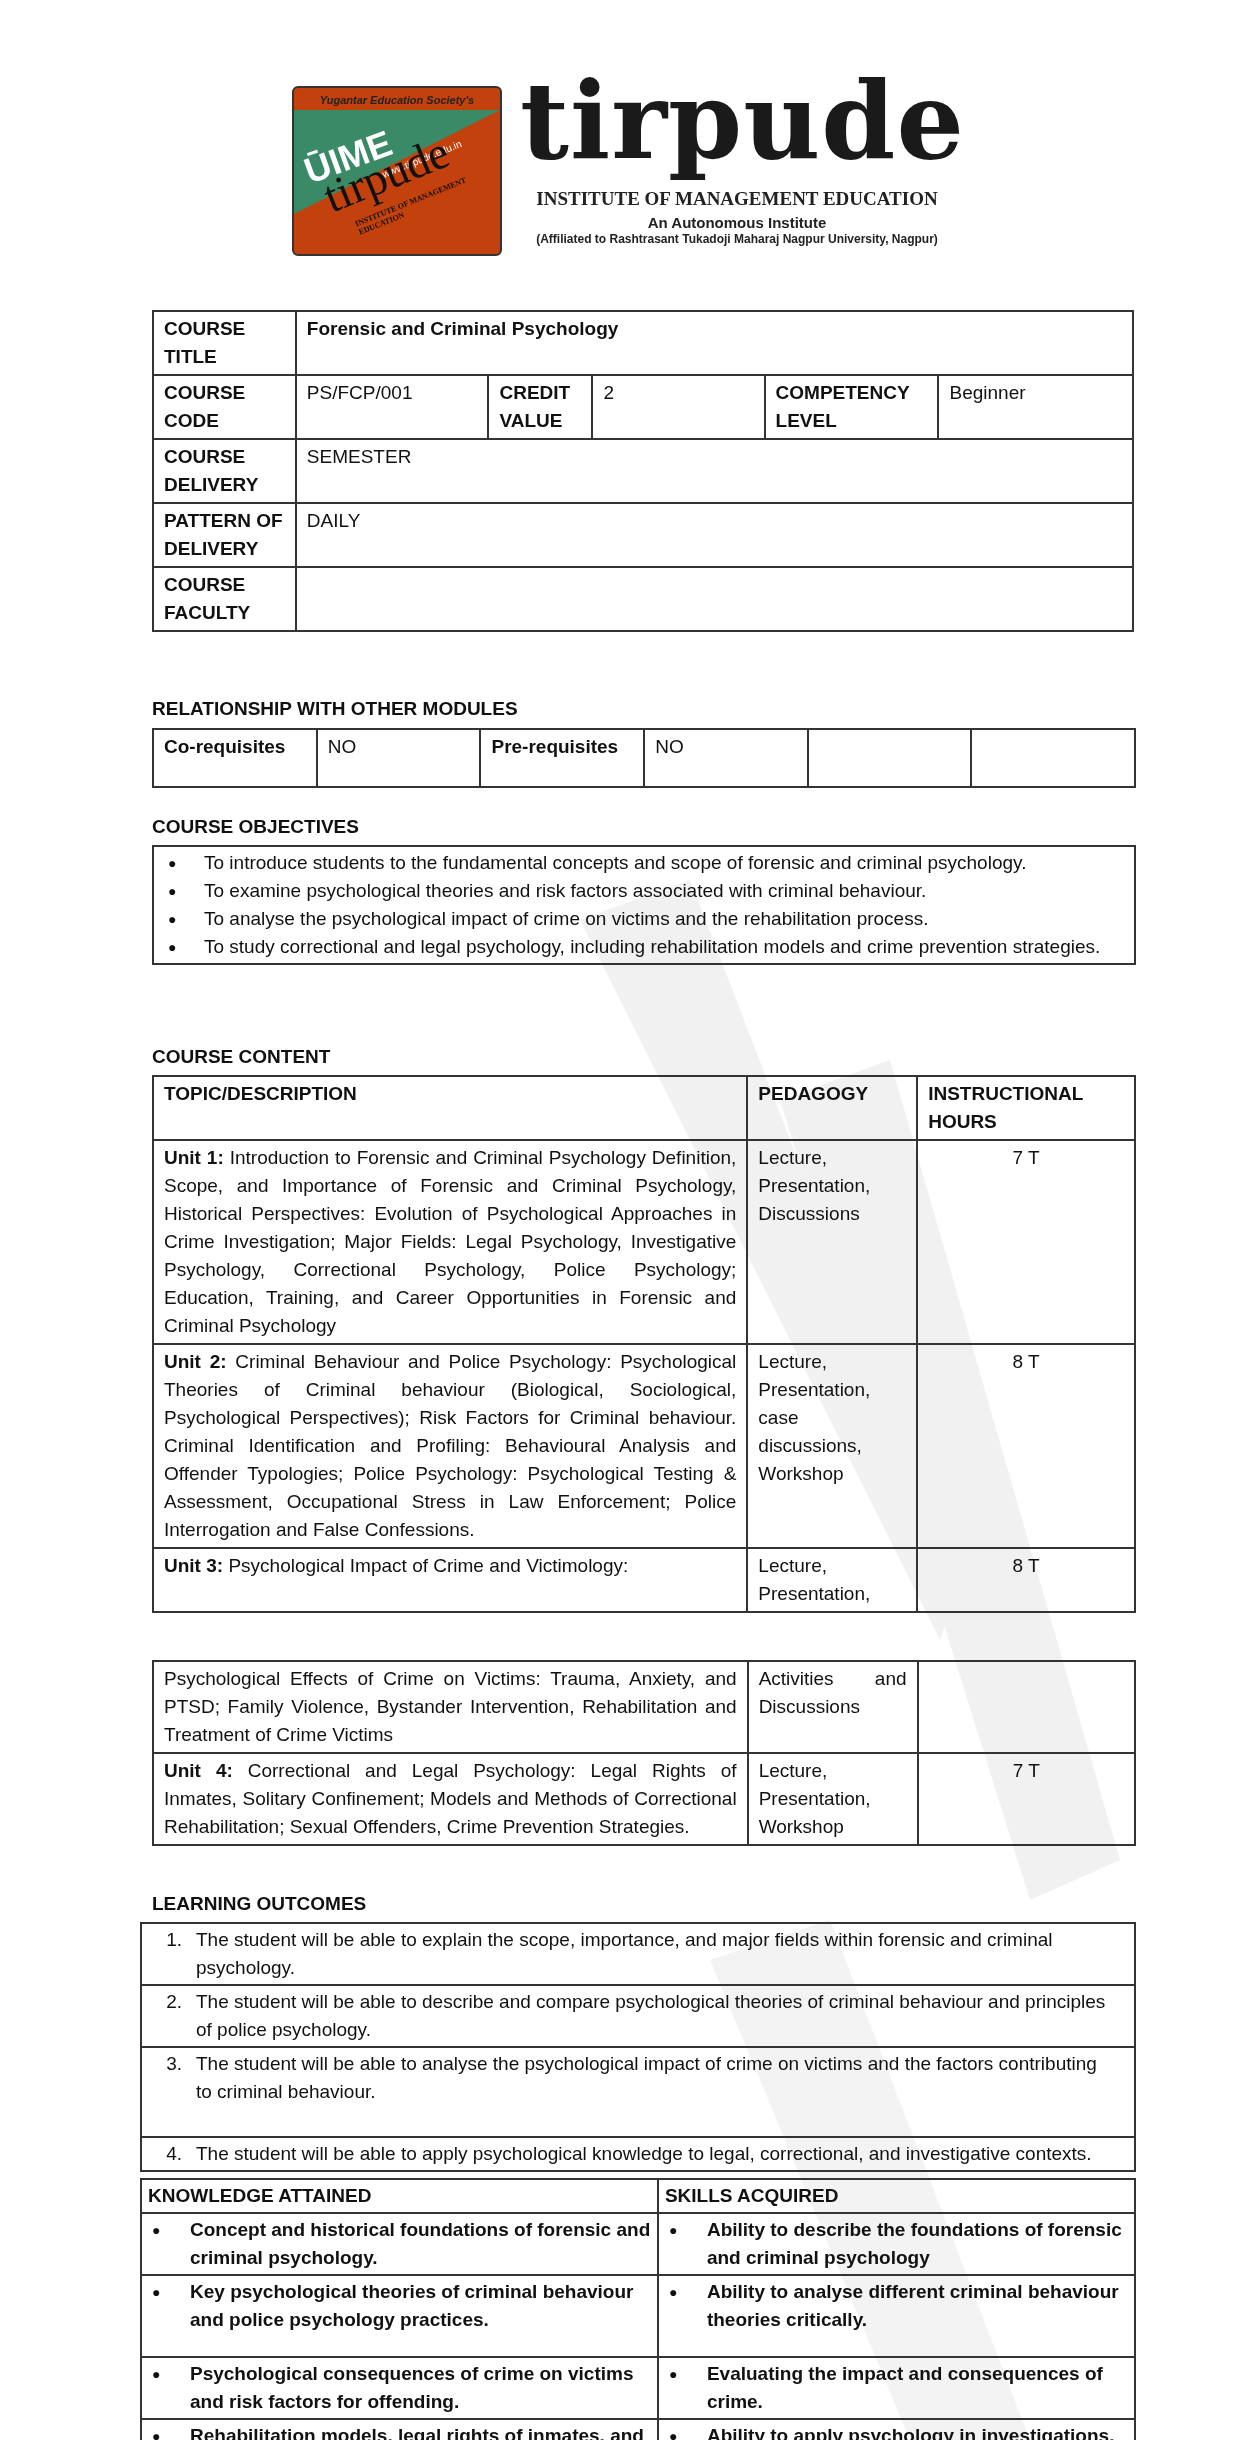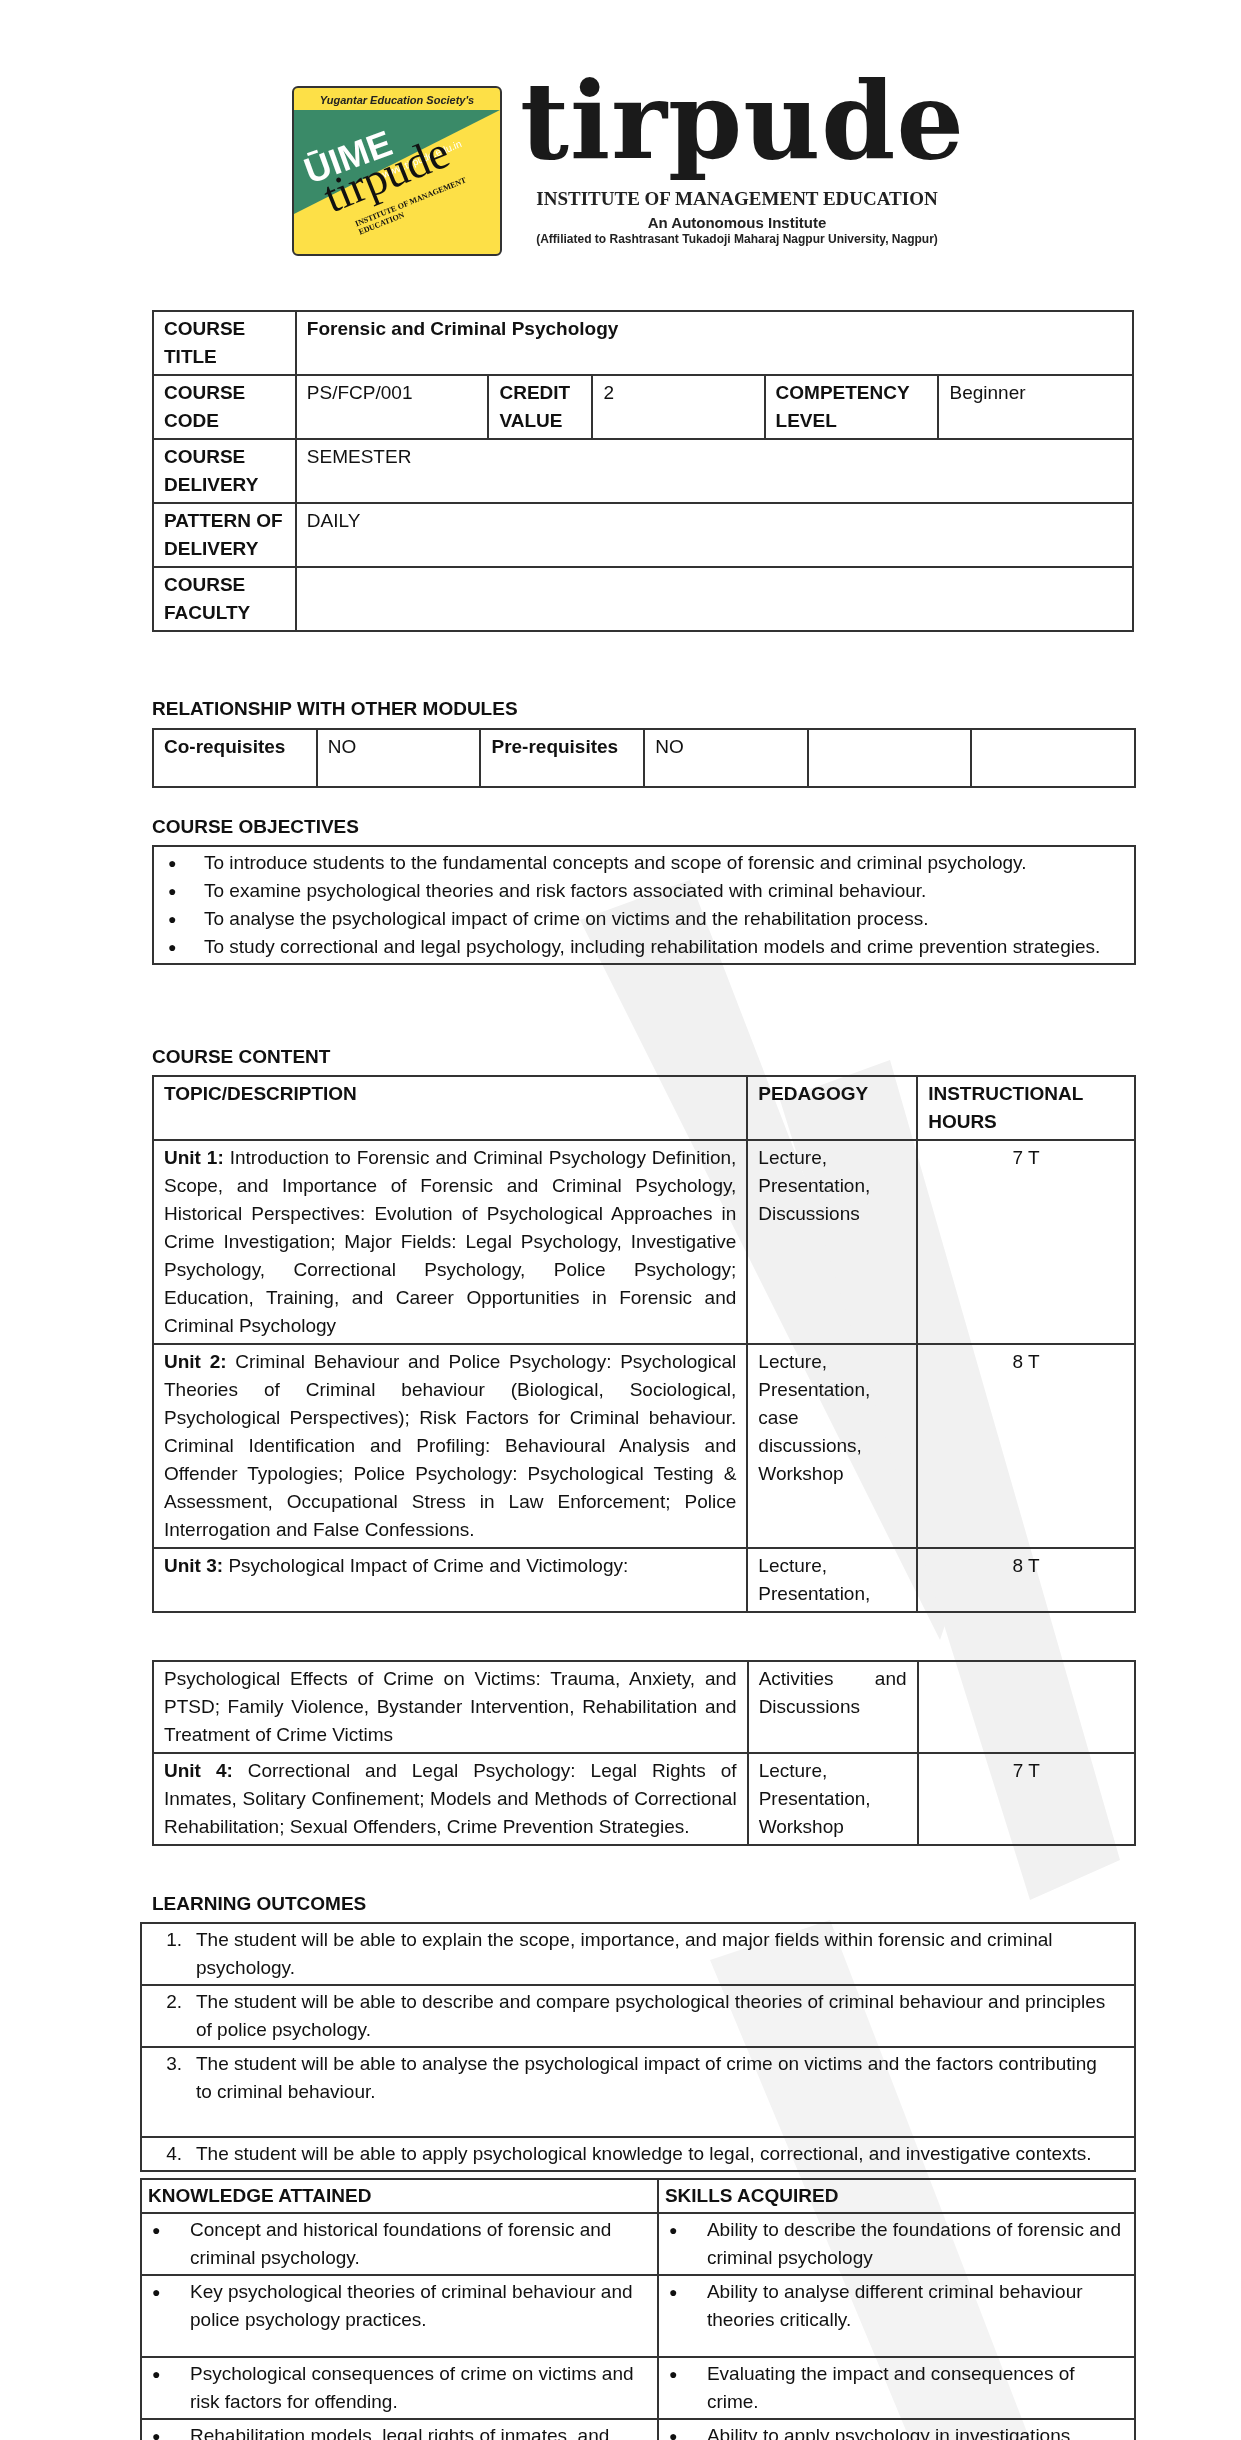--- a/index.html
+++ b/index.html
@@ -11,21 +11,21 @@
   .watermark {
     position: absolute; left: 560px; top: 880px; width: 620px; height: 1560px;
     pointer-events: none; z-index: 0;
   }
   .page { position: relative; z-index: 1; }
 
   
   .header { position: absolute; left: 292px; top: 76px; width: 660px; height: 180px; }
   .logo-box {
     position: absolute; left: 0; top: 10px; width: 206px; height: 166px;
-    border: 2px solid #333; border-radius: 6px; background: #fde047; overflow: hidden;
+    border: 2px solid #333; border-radius: 6px; background: #c2410c; overflow: hidden;
   }
   .logo-society { position: absolute; top: 6px; left: 0; width: 100%; text-align: center;
     font-size: 11px; font-style: italic; font-weight: bold; color: #222; }
   .logo-green { position: absolute; left: 0; top: 22px; width: 206px; height: 104px; }
   .logo-tirpude { position: absolute; left: 22px; top: 86px; font-family: "Liberation Serif", serif;
     font-size: 46px; transform: rotate(-22deg); transform-origin: left top; color: #111; }
   .logo-ime { position: absolute; left: 60px; top: 132px; font-size: 8px; font-weight: bold;
     transform: rotate(-22deg); transform-origin: left top; font-family: "Liberation Serif", serif; }
   .brand-title { position: absolute; left: 228px; top: -8px; font-family: "DejaVu Serif", serif;
     font-weight: bold; font-size: 106px; letter-spacing: 1px; line-height: 1; color: #1a1a1a; }
@@ -60,21 +60,21 @@
   .hours { text-align: center; }
 
   .lo-box { position: absolute; left: 140px; top: 1922px; width: 996px; }
   .lo-row { border: 2px solid #333; border-bottom: none; padding: 2px 10px 2px 0; }
   .lo-row:last-child { border-bottom: 2px solid #333; }
   .lo-row .num { display: inline-block; width: 40px; text-align: right; padding-right: 14px; vertical-align: top; line-height: 28px; }
   .lo-row .txt { display: inline-block; width: 920px; vertical-align: top; line-height: 28px; }
 
   #ks { left: 140px; top: 2178px; width: 996px; }
   #ks td { padding: 2px 6px; }
-  .ks-item { position: relative; padding-left: 42px; line-height: 28px; }
+  .ks-item { position: relative; padding-left: 42px; line-height: 28px; font-weight: bold; }
   .ks-item::before { content: "●"; position: absolute; left: 4px; font-size: 14px; }
   .just { text-align: justify; text-align-last: left; }
 </style>
 </head>
 <body>
 
 <svg class="watermark" viewBox="0 0 620 1560">
   <path d="M20 40 L130 0 L400 700 L380 760 Z" fill="#f1f1f1"></path>
   <path d="M220 220 L330 180 L560 980 L470 1020 Z" fill="#f1f1f1"></path>
   <path d="M150 1080 L270 1040 L470 1560 L350 1560 Z" fill="#f3f3f3"></path>

